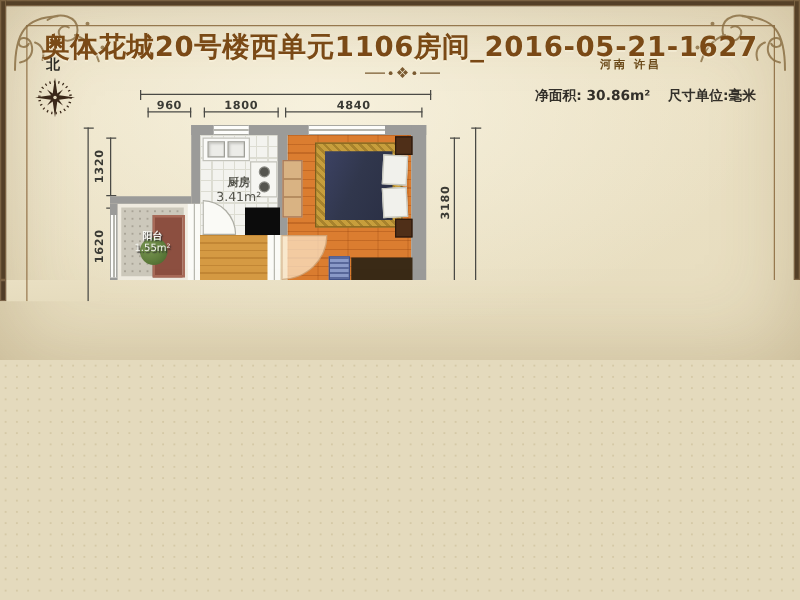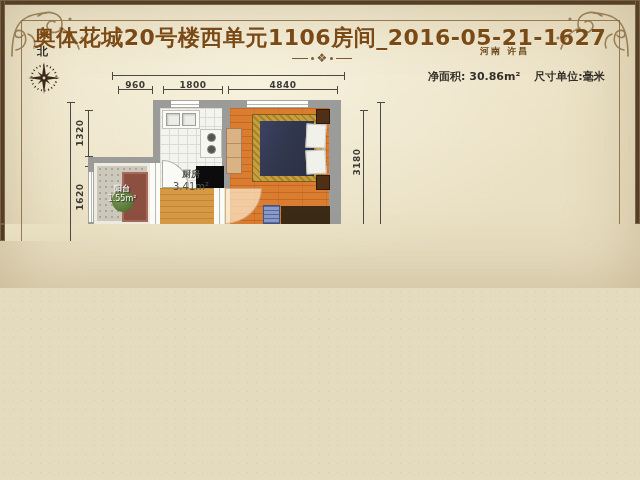--- a/index.html
+++ b/index.html
@@ -107,21 +107,21 @@
   .desk{position:absolute;left:281px;top:206px;width:49px;height:18px;background:#3a2a16;}
   .chair{position:absolute;left:263px;top:205px;width:17px;height:19px;background:#8a9ac8;
     background-image:repeating-linear-gradient(to bottom,rgba(40,55,110,0.5) 0 1px,rgba(0,0,0,0) 1px 4px);border:1px solid #42528a;box-sizing:border-box;}
   .bpanel{position:absolute;left:122px;top:172px;width:26px;height:50px;background:#8c4f40;
     box-shadow:inset 0 0 0 2px #a86a58, inset -6px 0 0 -4px #e8e2d4;}
   .plant{position:absolute;left:112px;top:190px;width:22px;height:22px;border-radius:50%;
     background:radial-gradient(circle at 35% 35%,#7d9a55,#5c7a3a 60%,#44602a);
     box-shadow:2px 3px 0 -4px #4a6a30, -2px 4px 0 -5px #6a8a46;}
   .rlab{position:absolute;text-align:center;}
   .rlab .nm{display:block;font-weight:bold;}
-  .lab-kitchen{left:160px;top:140px;width:62px;color:#55554d;font-size:9px;margin-top:28px;}
+  .lab-kitchen{left:160px;top:140px;width:62px;color:#55554d;font-size:9px;}
   .lab-kitchen .ar{font-size:10px;}
   .lab-bedroom{left:248px;top:155px;width:60px;color:#f5f5f0;font-size:11px;
     text-shadow:1px 1px 1px rgba(20,20,30,0.9);}
   .lab-bedroom .ar{font-size:10px;}
   .lab-balcony{left:96px;top:183px;width:52px;color:#f5f5f0;font-size:8px;
     text-shadow:1px 1px 1px rgba(40,40,40,0.9);}
 </style>
 </head>
 <body>
 

